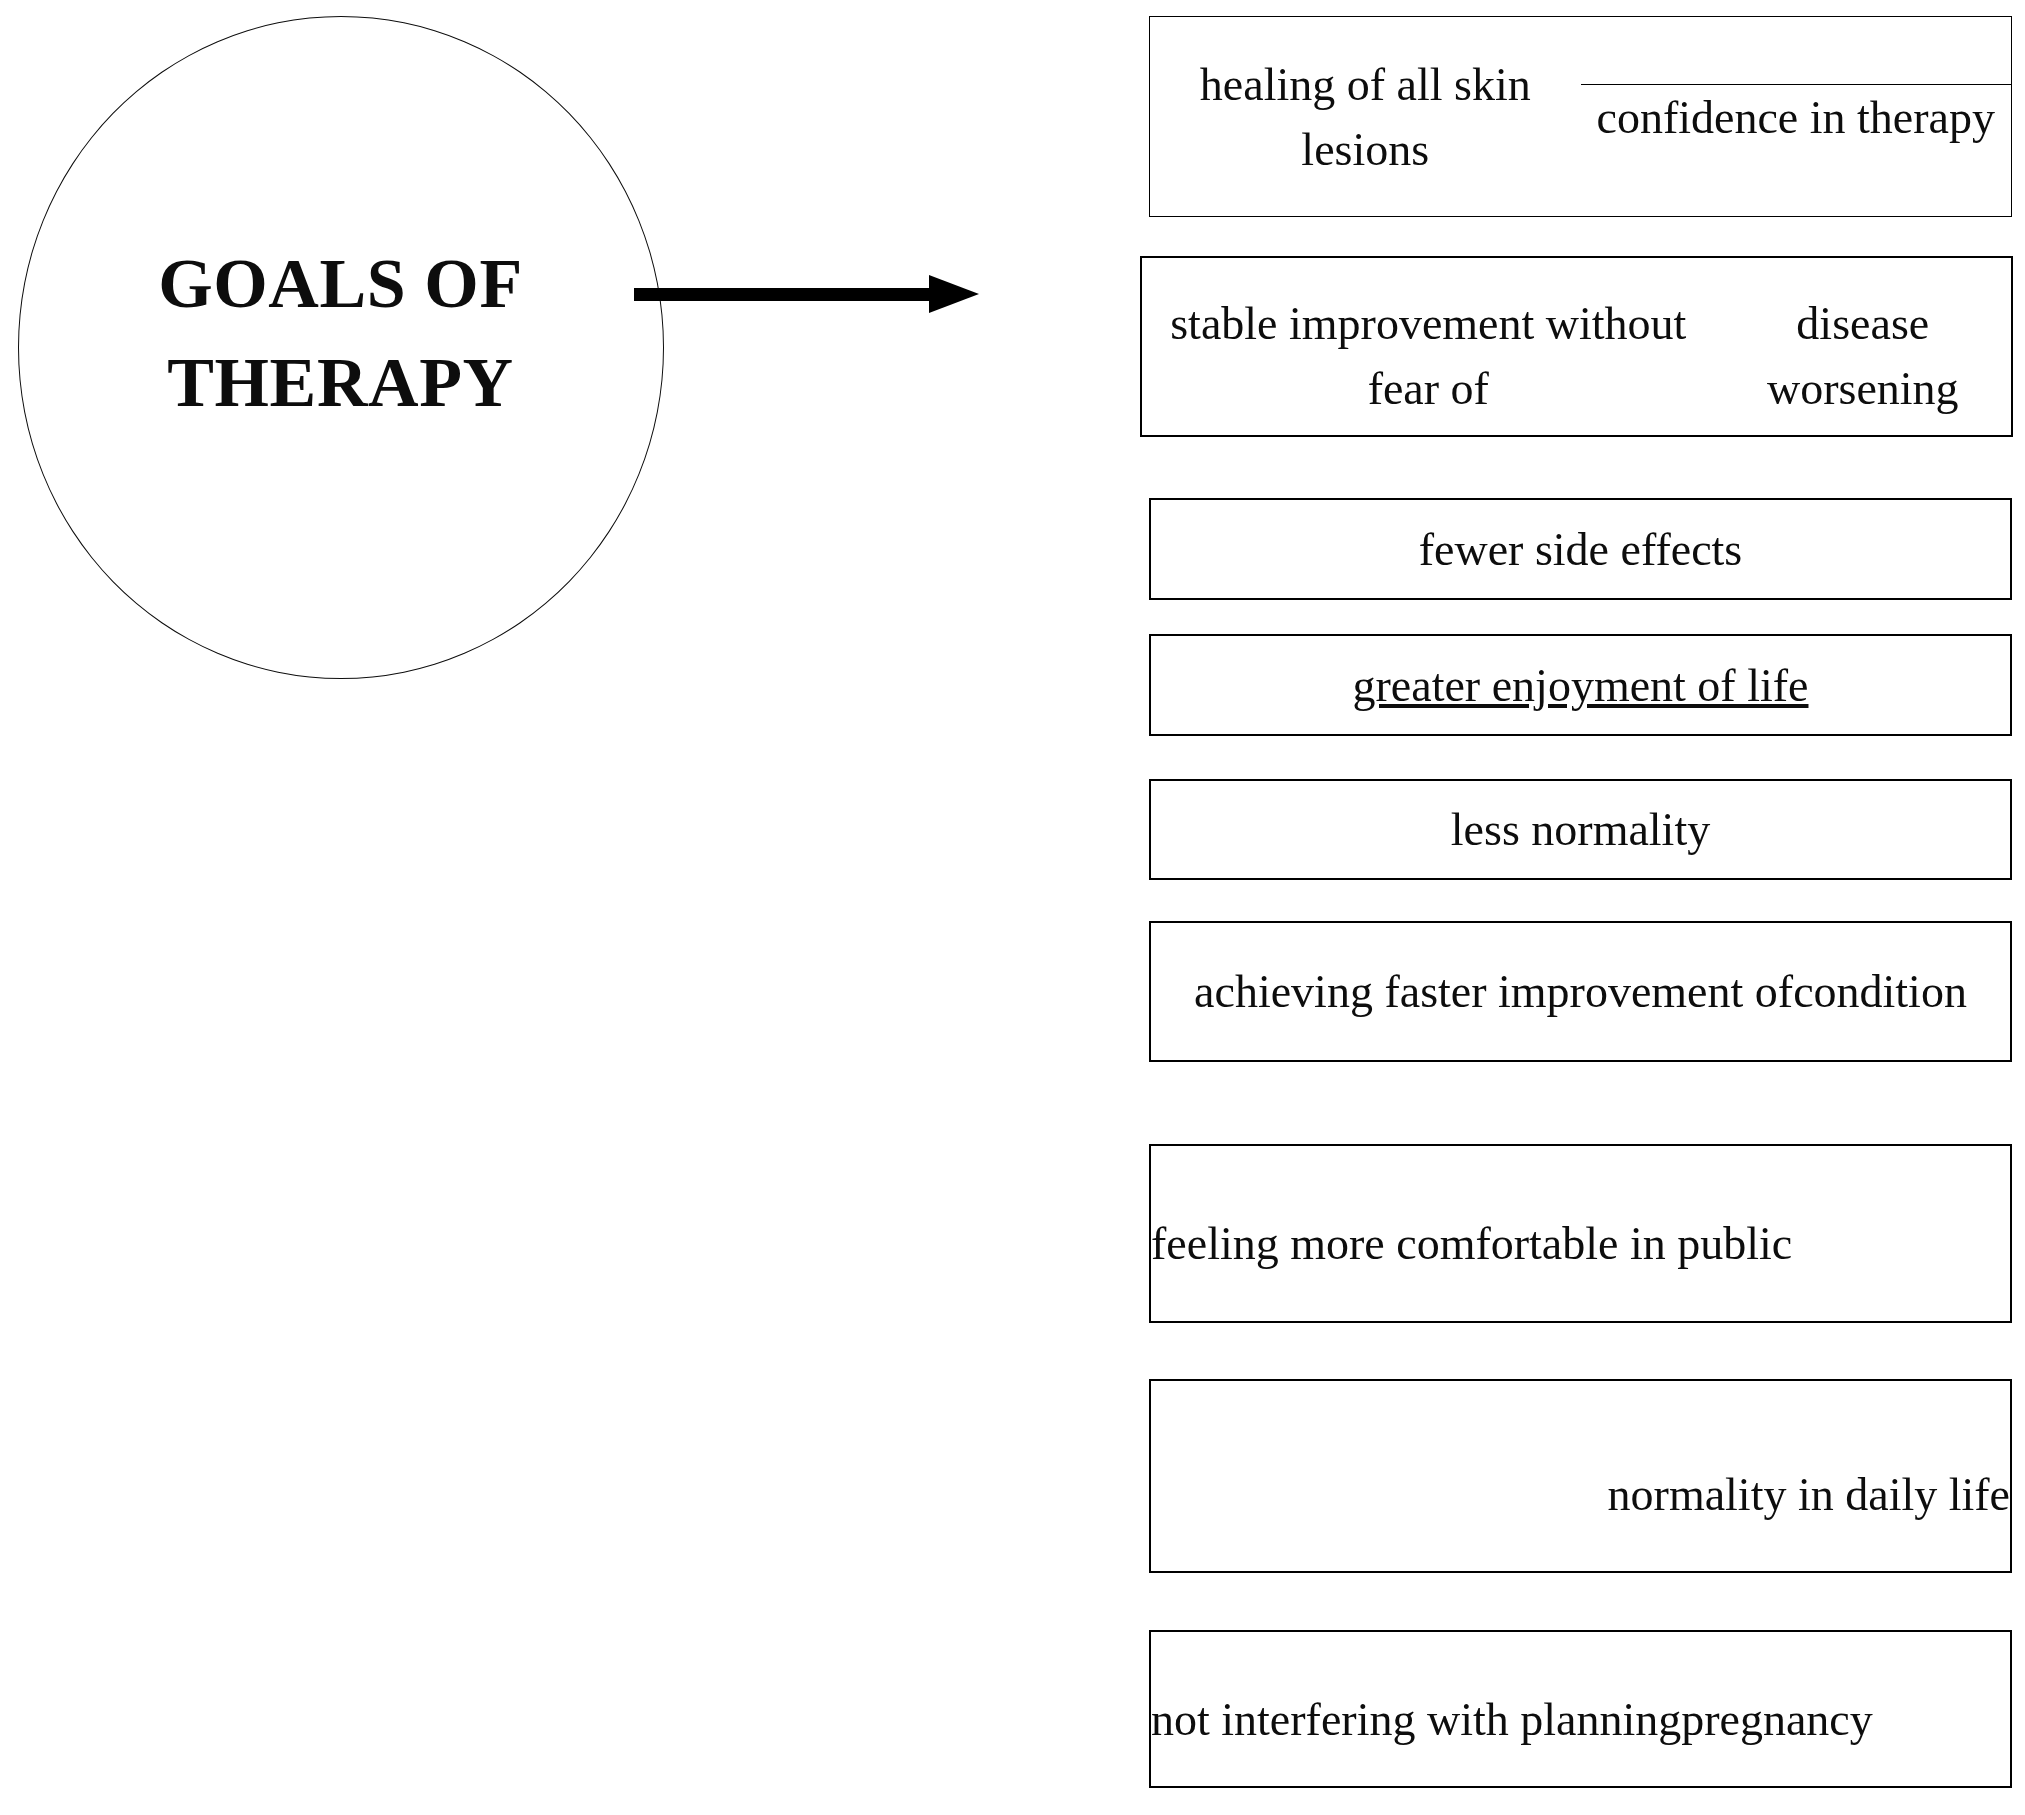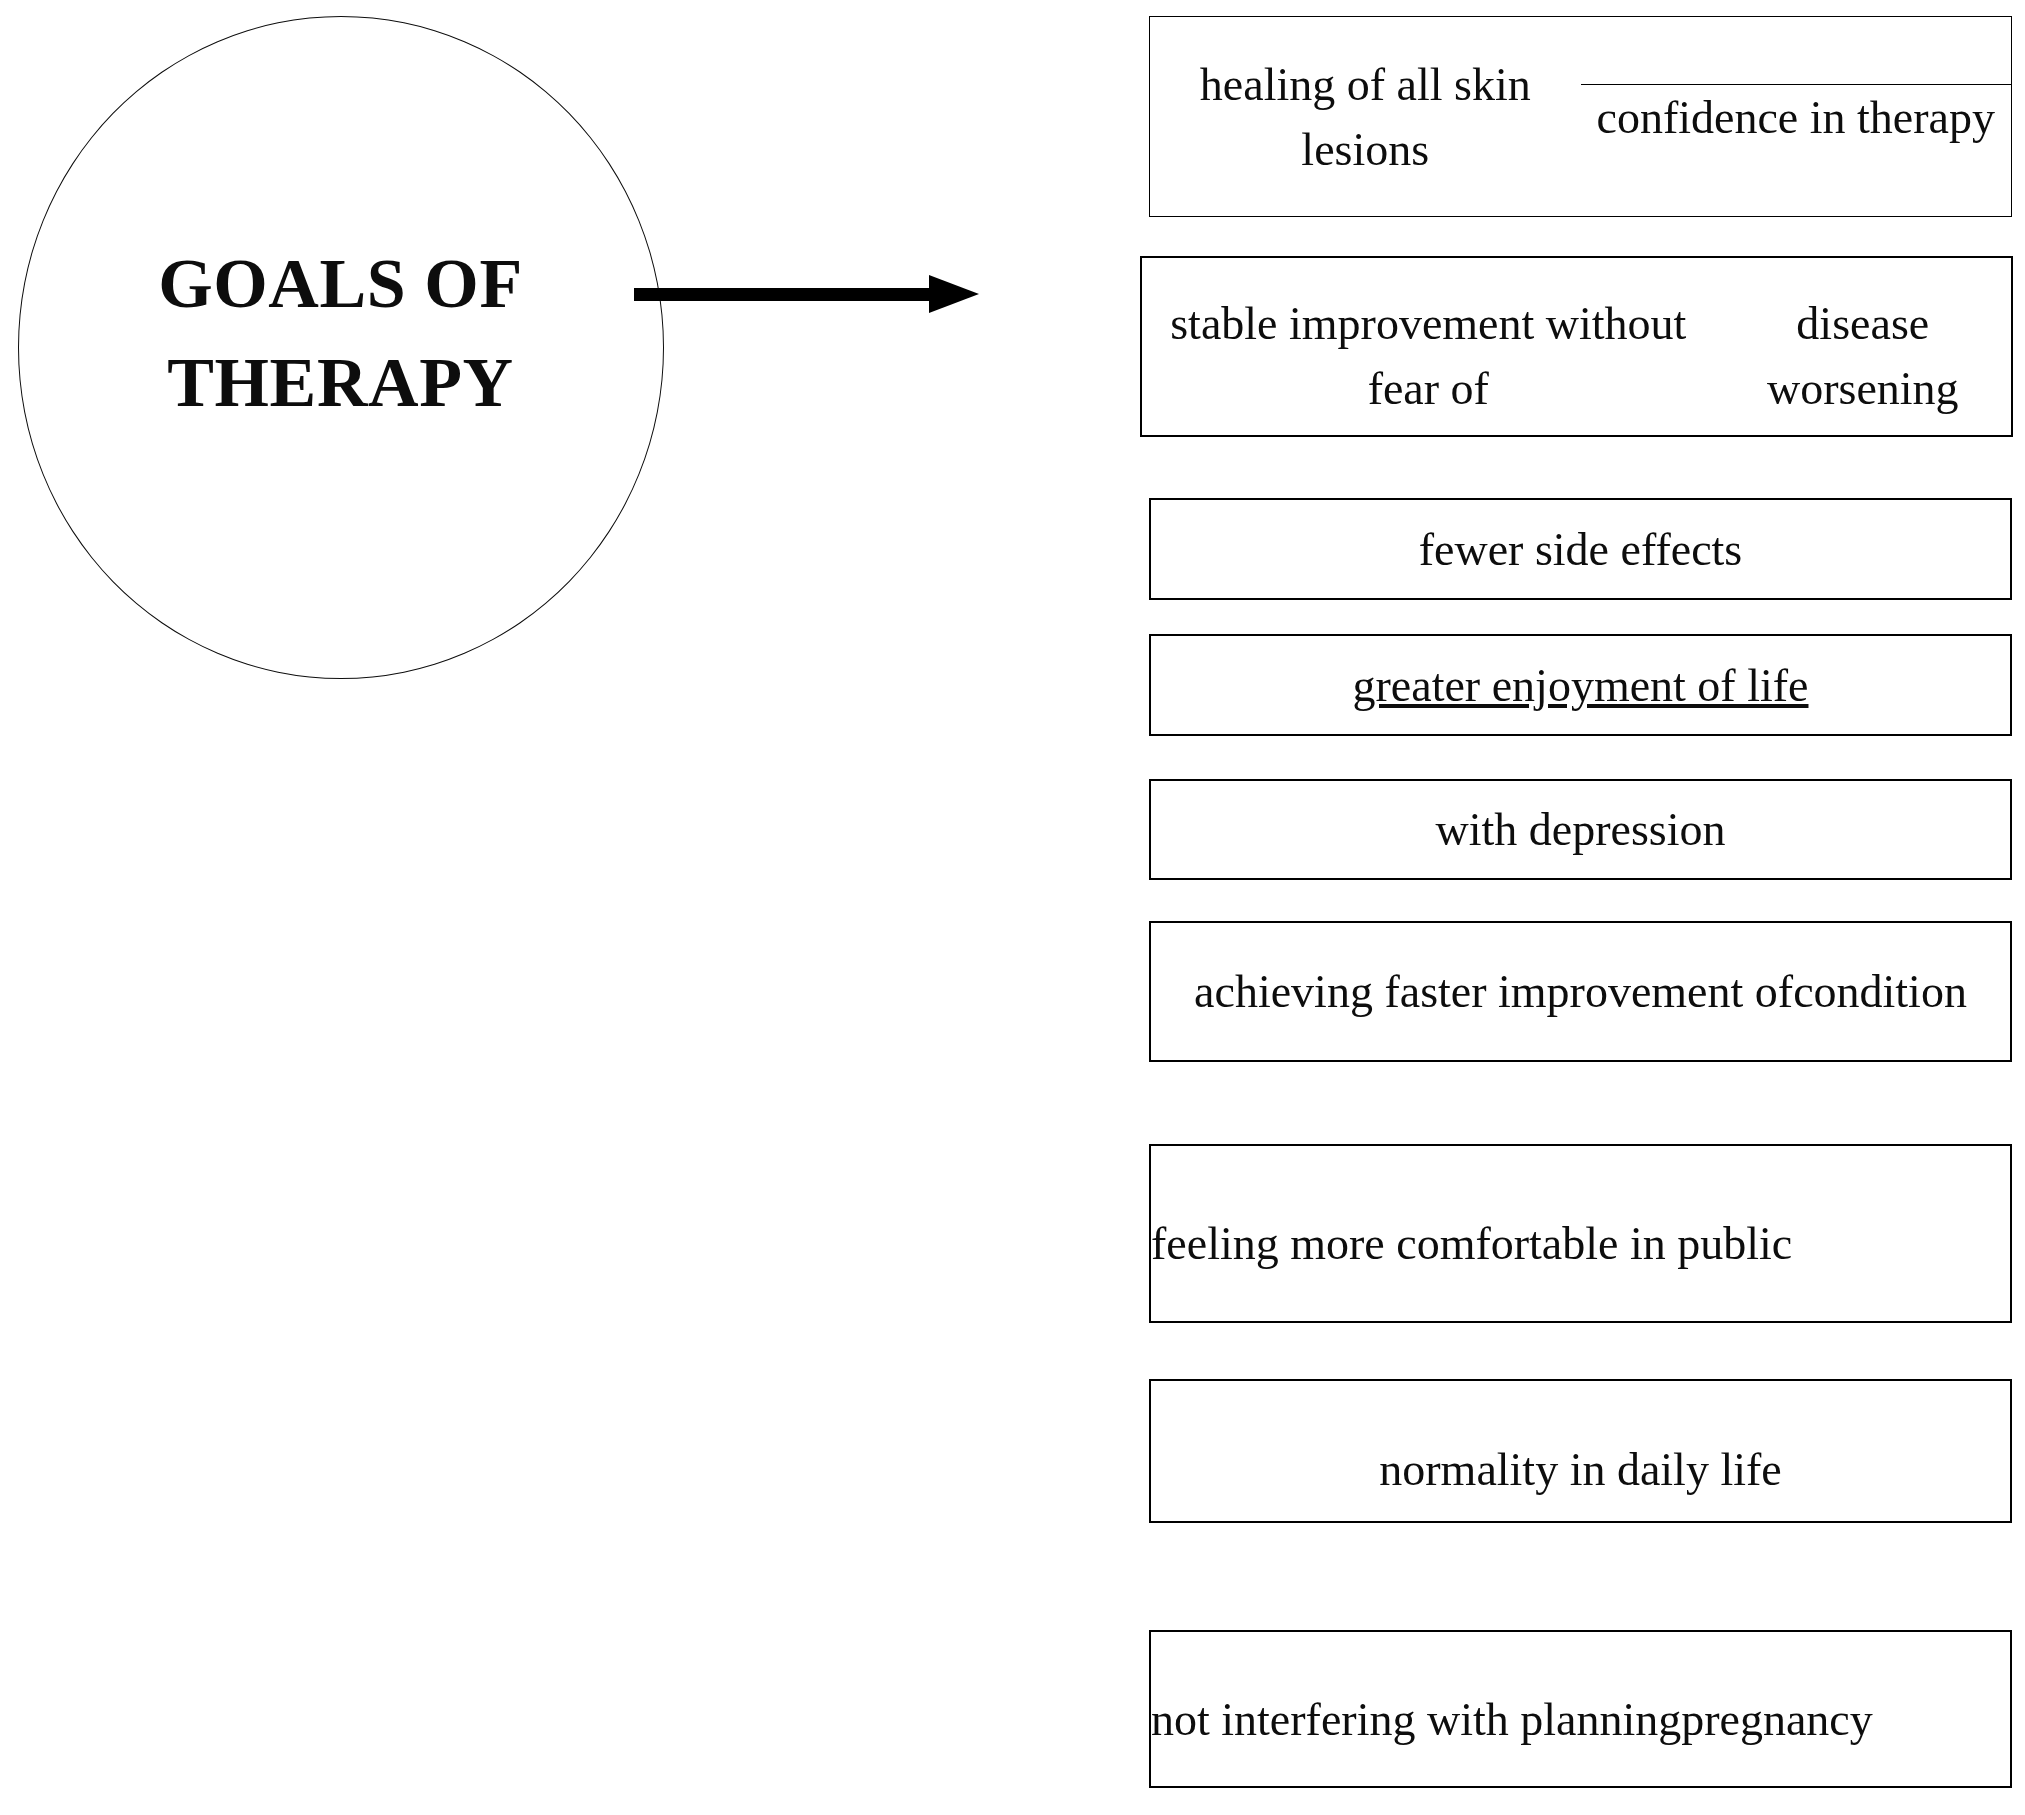--- a/index.html
+++ b/index.html
@@ -99,21 +99,21 @@
   .b1 .cell + .cell {
     border-top: 1.8px solid #000000;
   }
 
   .b2 { top: 256px;  height: 181px; left: 1140px; width: 873px; justify-content: center; padding-top: 18px; }
   .b3 { top: 498px;  height: 102px; }
   .b4 { top: 634px; height: 102px; text-decoration: underline; }
   .b5 { top: 779px; height: 101px; }
   .b6 { top: 921px; height: 141px; }
   .b7 { top: 1144px; height: 179px; justify-content: flex-start; padding-top: 20.5px; }
-  .b8 { top: 1379px; height: 144px; justify-content: center; padding-top: 37px; }
+  .b8 { top: 1379px; height: 194px; justify-content: flex-end; padding-top: 37px; }
   .b9 { top: 1598px; height: 158px; justify-content: flex-start; padding-top: 20px; margin-top: 32px; }
 </style>
 </head>
 <body>
 
 <div class="canvas">
 
   <div class="hub">
     <div class="hub-text">
       <div class="gline">GOALS OF</div>
@@ -140,21 +140,21 @@
 
   <div class="gbox b3">
     <span class="gline">fewer side effects</span>
   </div>
 
   <div class="gbox b4">
     <span class="gline">greater enjoyment of life</span>
   </div>
 
   <div class="gbox b5">
-    <span class="gline">with depression</span>
+    <span class="gline">less normality</span>
   </div>
 
   <div class="gbox b6">
     <span class="gline">achieving faster improvement of</span>
     <span class="gline">condition</span>
   </div>
 
   <div class="gbox b7">
     <span class="gline">feeling more comfortable in public</span>
   </div>

